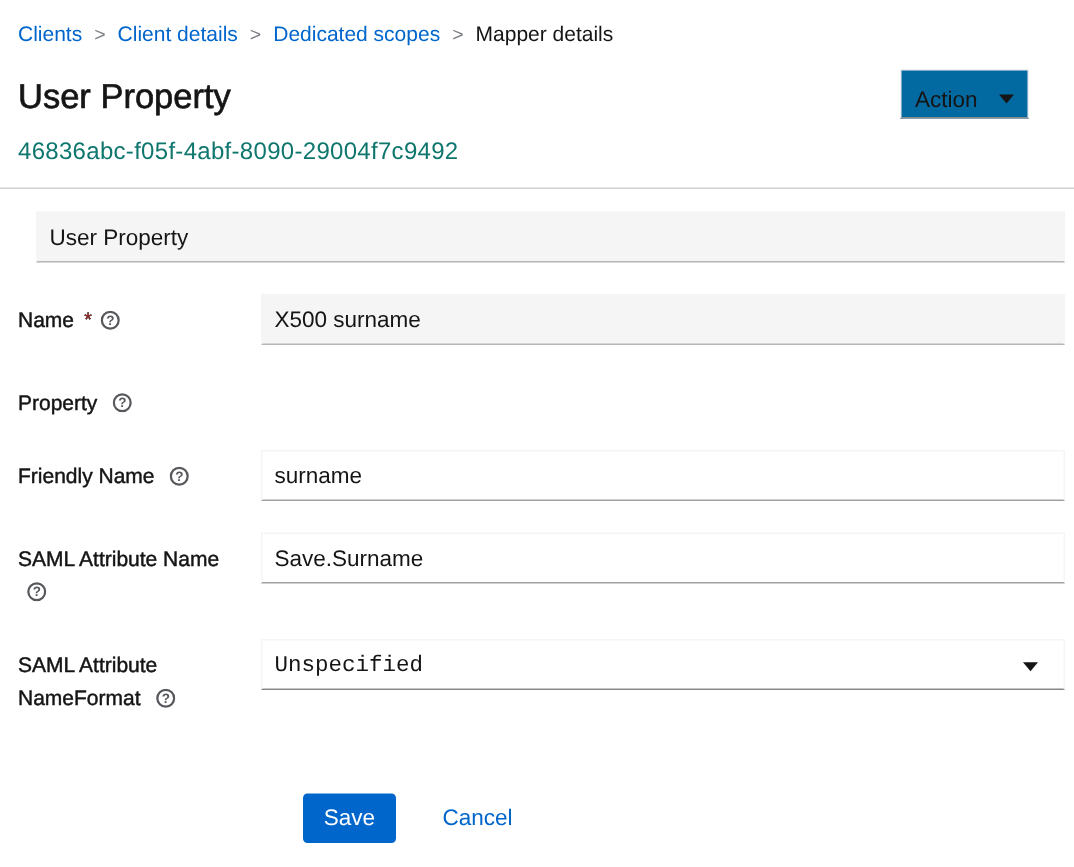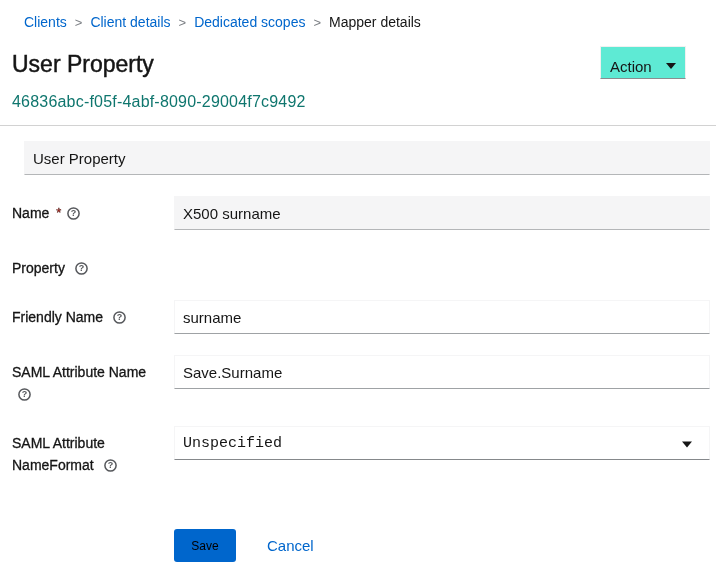--- a/index.html
+++ b/index.html
@@ -1,30 +1,30 @@
 <!DOCTYPE html>
 <html><head>
 <meta charset="utf-8">
 <style>
 * { box-sizing: border-box; margin: 0; padding: 0; }
 html,body { width: 716px; height: 578px; background: #fff; color: #151515;
   font-family: "Liberation Sans", sans-serif; }
 a { text-decoration: none; color: #0066cc; }
 
-.breadcrumb { display: flex; align-items: center; padding: 14px 12px 0 24px;
+.breadcrumb { display: flex; align-items: center; padding: 14px 12px 0 12px;
   font-size: 14px; line-height: 17px; }
 .breadcrumb .sep { color: #7b7f84; font-size: 13px; margin: 0 8px; }
 
 .header { display: flex; justify-content: space-between; align-items: flex-start;
   padding: 0 30px 0 12px; margin-top: 15px; }
 h1 { font-size: 23px; font-weight: 400; line-height: 25px; padding-top: 6px;
   -webkit-text-stroke: 0.45px #151515; }
 .uuid { font-size: 16px; margin-top: 16px; color: #0f766e; letter-spacing: .2px; }
 
-.action-btn { margin-top: 0px; width: 86px; height: 33px; background: #5eead4;
+.action-btn { margin-top: 0px; width: 86px; height: 33px; background: #0369a1;
   border: 1px solid #f0f0f0; border-bottom: 1px solid #8a8d90;
   font-size: 15px; color: #151515; display: flex; align-items: center;
   justify-content: space-between; padding: 7px 9px 0 9px; }
 .action-btn .caret { transform: translateY(0); }
 .caret { width: 0; height: 0; border-left: 5px solid transparent;
   border-right: 5px solid transparent; border-top: 6px solid #151515;
   transform: translateY(1.5px); }
 
 .divider { border-top: 1px solid #d2d2d2; margin-top: 14px; }
 
@@ -34,23 +34,23 @@
   padding-top: 6px; -webkit-text-stroke: 0.3px #151515; }
 .req { color: #c9190b; font-size: 13px; margin-left: 3px; vertical-align: 1px;}
 .help { display: inline-block; vertical-align: -2px; margin-left: 6px; }
 .fld { flex: 1; margin-left: 12px; height: 34px; font-size: 15px; color:#151515;
   display: flex; align-items: center; padding: 0 8px;
   border: 1px solid #f5f5f6; border-bottom: 1px solid #9fa2a5; background: #fff; }
 .fld.ro { background: #f5f5f6; border-color: #f5f5f6; border-bottom-color: #b4b6b8; }
 .fld.sel { justify-content: space-between; padding-right: 17px; border-bottom-color: #85888b; font-family: Liberation Mono, monospace; }
 
 .actions { margin: 53px 0 0 162px; display: flex; align-items: center; }
-.btn-save { width: 62px; height: 33px; background: #0066cc; color: #000000;
-  border: none; border-radius: 3px; font-size: 12px;
-  font-family: "Liberation Sans", sans-serif; }
+.btn-save { width: 62px; height: 33px; background: #0066cc; color: #ffffff;
+  border: none; border-radius: 3px; font-size: 15px;
+  font-family: "Liberation Sans", sans-serif; margin-left: 28px; }
 .btn-cancel { margin-left: 31px; font-size: 15px; color: #0066cc; }
 </style>
 </head>
 <body>
 <nav class="breadcrumb">
   <a>Clients</a>
     <span class="sep">&gt;</span>
   <a>Client details</a>
     <span class="sep">&gt;</span>
   <a>Dedicated scopes</a>

